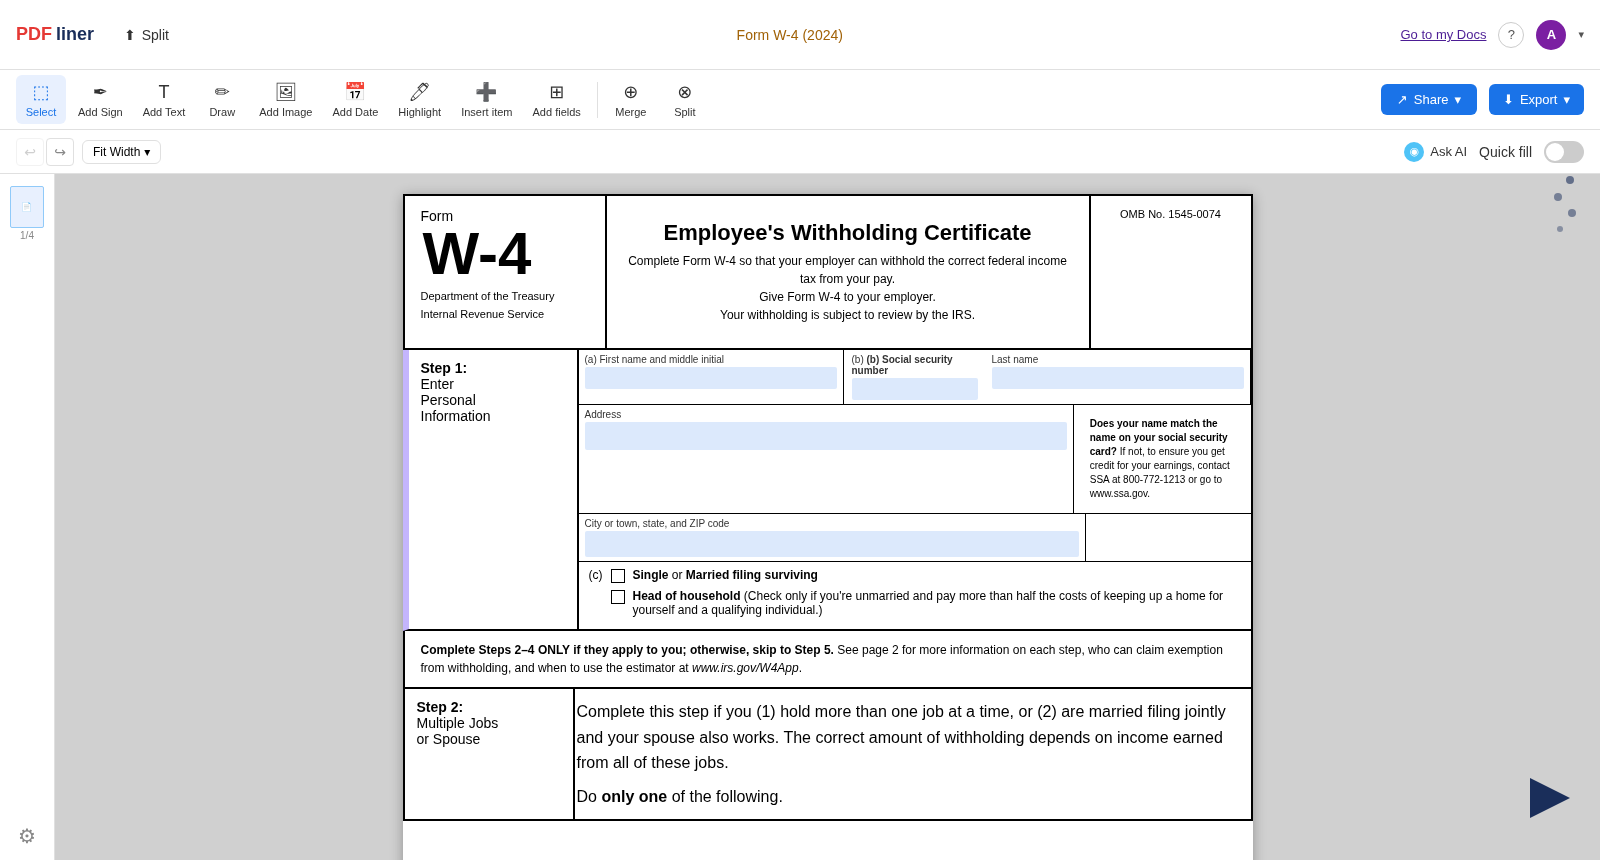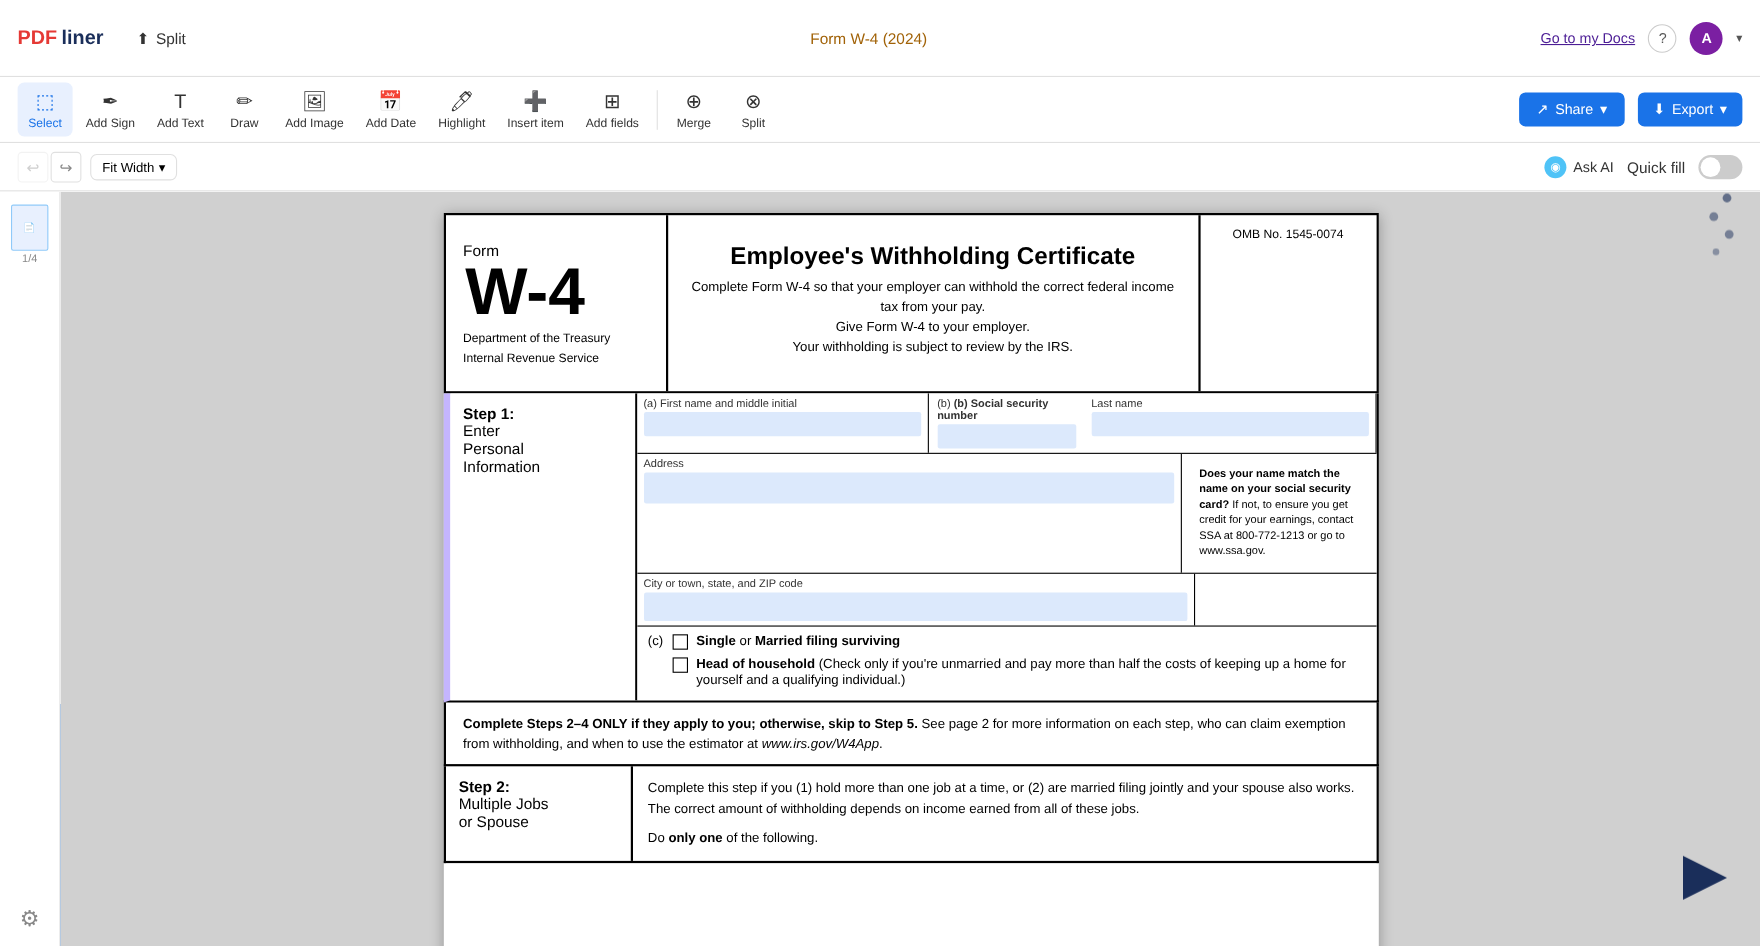--- a/index.html
+++ b/index.html
@@ -301,21 +301,21 @@
       box-shadow: 0 2px 12px rgba(0,0,0,0.3);
       font-family: Arial, sans-serif;
     }
 
     
     .w4-header {
       display: flex;
       border: 2px solid #000;
     }
     .w4-header-left {
-      padding: 24px 16px;
+      padding: 12px 16px;
       min-width: 200px;
     }
     .w4-form-label {
       font-size: 13px;
       color: #000;
     }
     .w4-form-number {
       font-size: 60px;
       font-weight: 900;
       color: #000;
@@ -454,22 +454,22 @@
     .step2-row {
       display: flex;
     }
     .step2-label {
       min-width: 170px;
       padding: 10px 12px;
       border-right: 2px solid #000;
     }
     .step2-content {
       flex: 1;
-      padding: 10px 14px;
-      font-size: 12px;
+      padding: 10px 2px;
+      font-size: 16px;
       line-height: 1.6;
     }
     .step2-content strong { font-weight: 900; }
 
     
     .main-content::-webkit-scrollbar { width: 10px; }
     .main-content::-webkit-scrollbar-track { background: #c0c0c0; }
     .main-content::-webkit-scrollbar-thumb { background: #999; border-radius: 4px; }
 
     

